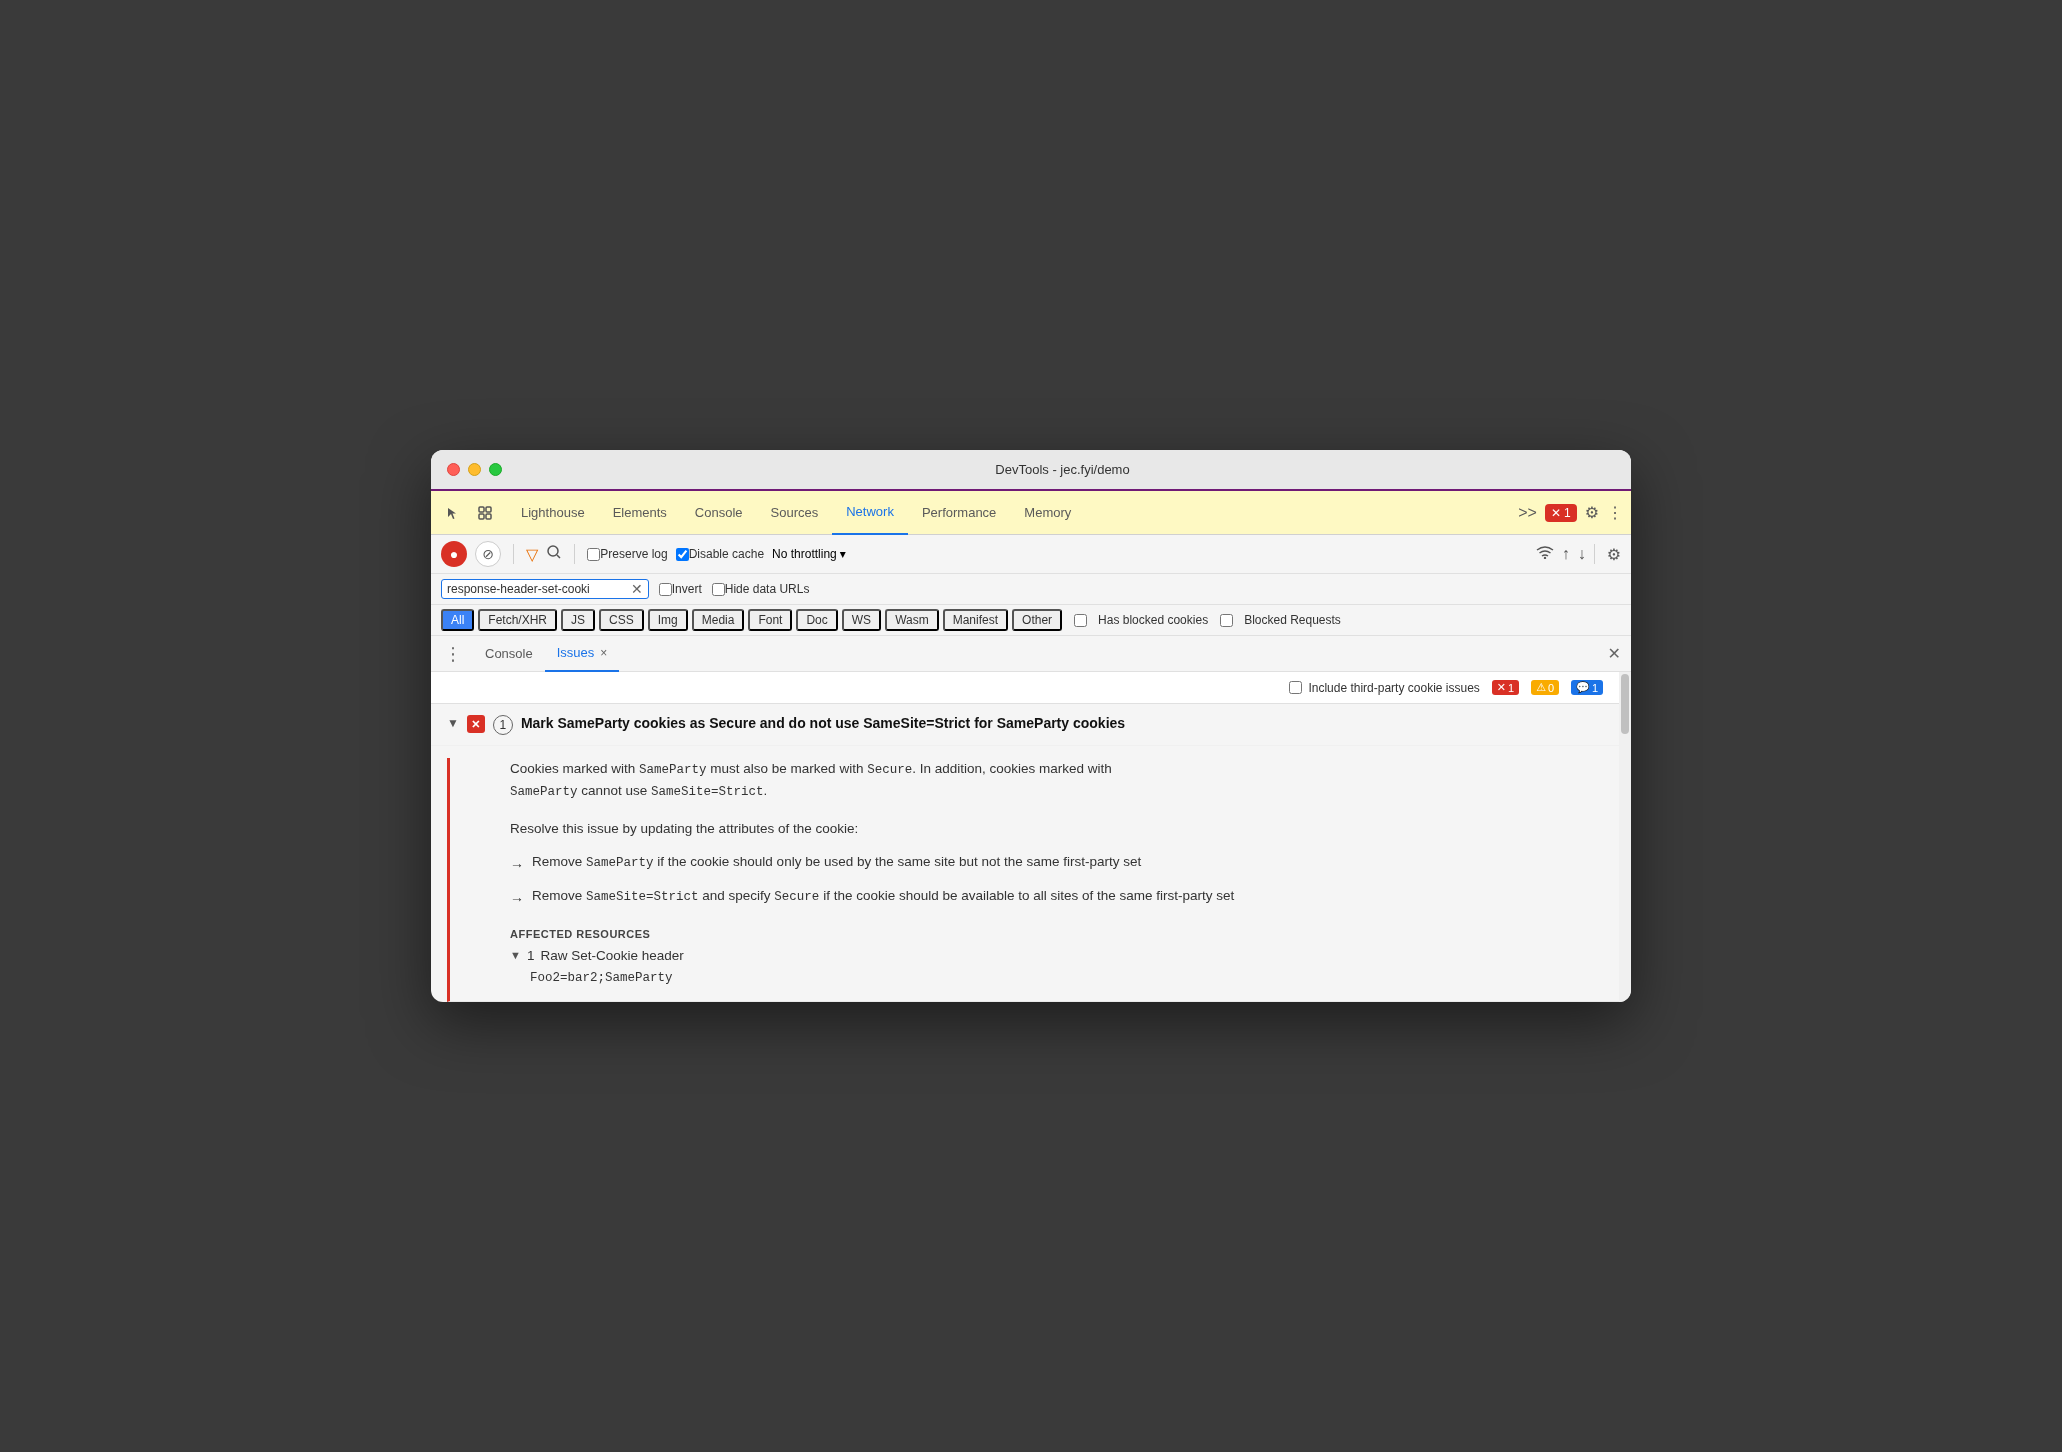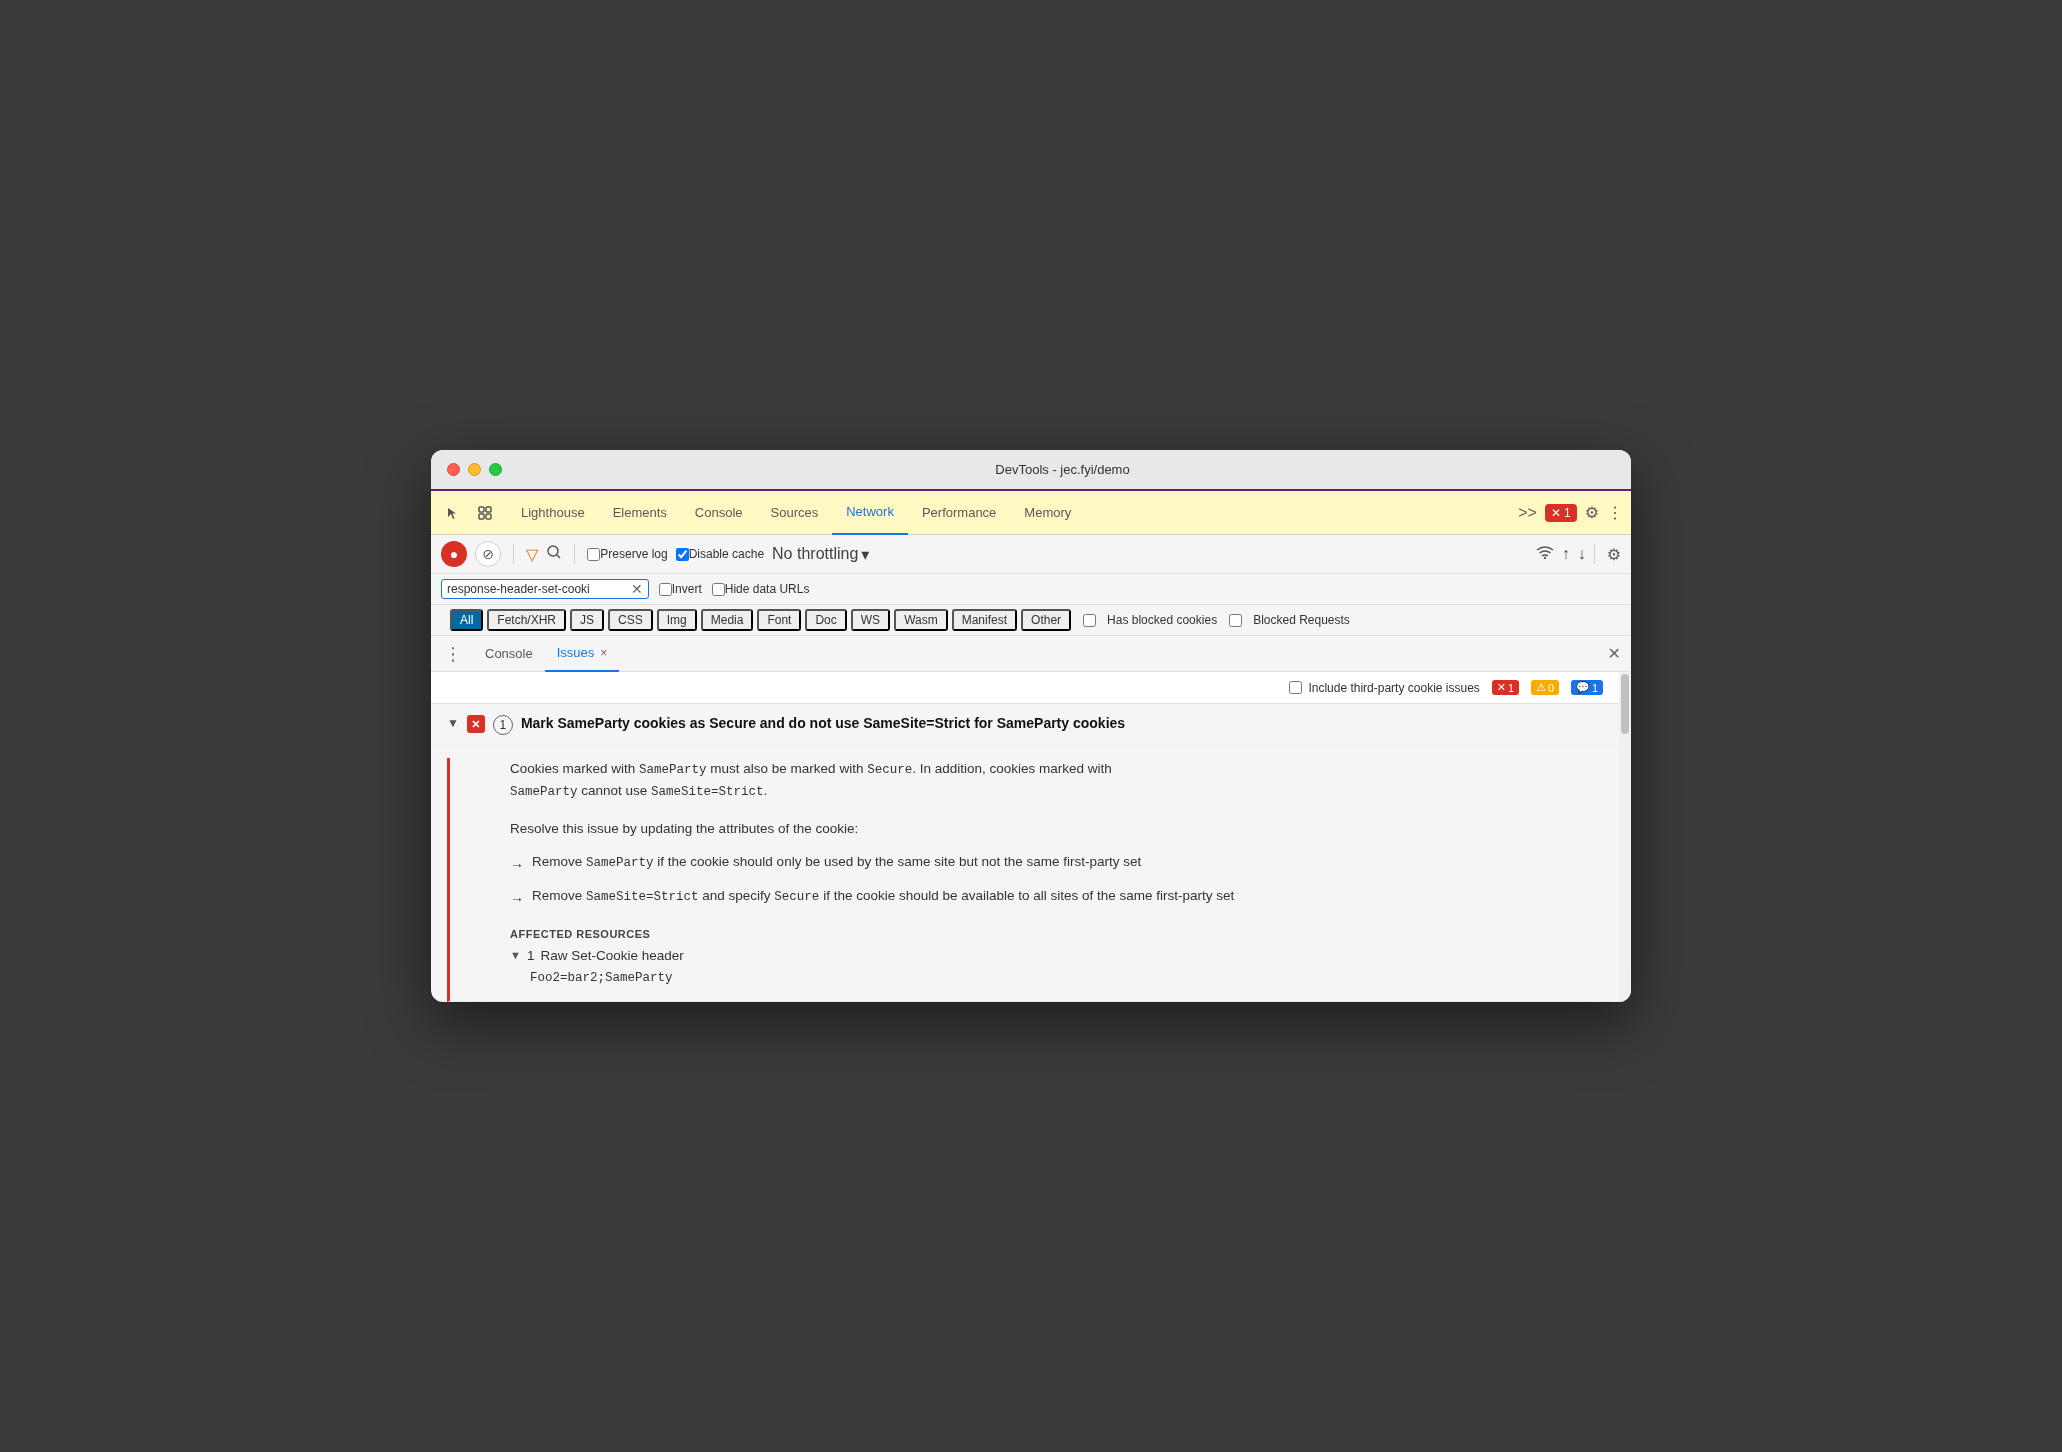--- a/index.html
+++ b/index.html
@@ -147,22 +147,22 @@
       cursor: pointer;
       white-space: nowrap;
     }
     .checkbox-label input[type="checkbox"] {
       width: 13px;
       height: 13px;
     }
     .throttle-select {
       border: none;
       background: transparent;
-      font-size: 16px;
-      color: #404040;
+      font-size: 12px;
+      color: #000000;
       cursor: pointer;
       display: flex;
       align-items: center;
       gap: 3px;
     }
     .toolbar-icons {
       display: flex;
       align-items: center;
       gap: 8px;
       margin-left: auto;
@@ -207,23 +207,22 @@
       flex-wrap: wrap;
     }
     .type-btn {
       padding: 2px 8px;
       font-size: 12px;
       border-radius: 3px;
       cursor: pointer;
       color: #333;
     }
     .type-btn.active {
-      background: #0369a1;
+      background: #3b82f6;
       color: white;
-      margin-left: 9px;
     }
     .checkbox-inline {
       display: flex;
       align-items: center;
       gap: 11px;
       font-size: 12px;
       color: #333;
       margin-left: 8px;
     }
     .panel-tabs {

